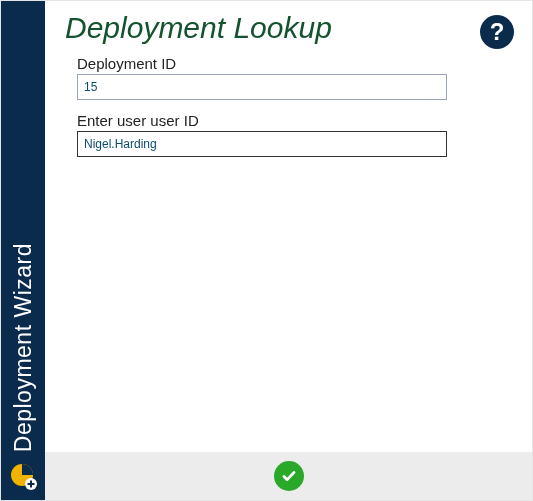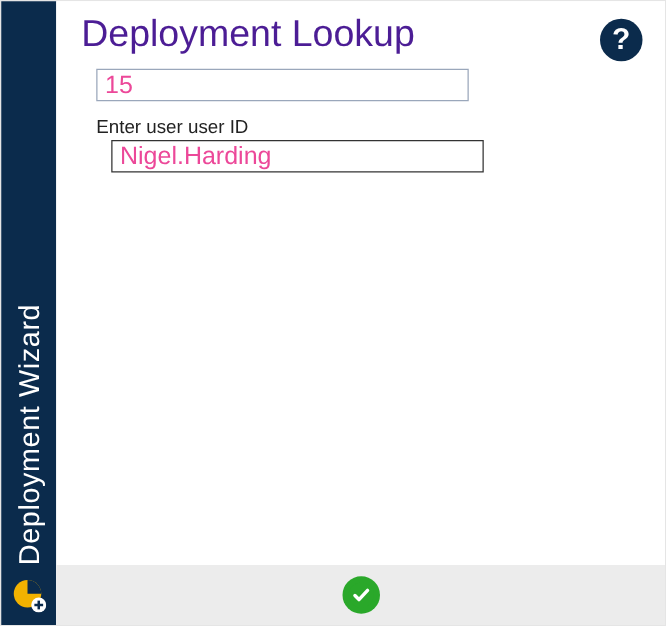--- a/index.html
+++ b/index.html
@@ -48,22 +48,23 @@
     background: #fff;
   }
   .content {
     flex: 1;
     padding: 8px 20px 0 20px;
     position: relative;
   }
   .page-title {
     font-size: 30px;
     font-weight: 400;
-    color: #4c1d95;
+    color: #14532d;
     margin: 2px 0 10px 0;
+    font-style: italic;
   }
   .help-btn {
     position: absolute;
     top: 14px;
     right: 18px;
     width: 34px; height: 34px;
     border-radius: 50%;
     background: #0b2b4c;
     display: flex;
     align-items: center;
@@ -74,30 +75,30 @@
     cursor: pointer;
     user-select: none;
   }
   .form-block { margin: 0 0 12px 12px; }
   .field-label {
     font-size: 15px;
     color: #222;
     margin-bottom: 2px;
   }
   .text-input {
-    width: 298px;
+    width: 370px;
     height: 26px;
     border: 1px solid #9aa7bb;
     padding: 2px 6px;
-    font-size: 20px;
-    color: #ec4899;
+    font-size: 12px;
+    color: #0c4a6e;
     outline: none;
     background: #fff;
   }
-  .text-input.dark-border { border-color: #333; margin-left: 12px; }
+  .text-input.dark-border { border-color: #333; }
   .footer {
     height: 48px;
     background: #ececec;
     display: flex;
     align-items: center;
     justify-content: center;
   }
   .ok-btn {
     width: 30px; height: 30px;
     border-radius: 50%;
@@ -130,20 +131,21 @@
   <div class="main">
     <div class="content">
 
       <div class="help-btn">
         <span>?</span>
       </div>
 
       <h1 class="page-title">Deployment Lookup</h1>
 
       <div class="form-block">
+        <div class="field-label">Deployment ID</div>
         <input type="text" class="text-input" value="15" style="">
       </div>
 
       <div class="form-block">
         <div class="field-label">Enter user user ID</div>
         <input type="text" class="text-input dark-border" value="Nigel.Harding" style="">
       </div>
 
     </div>
 

